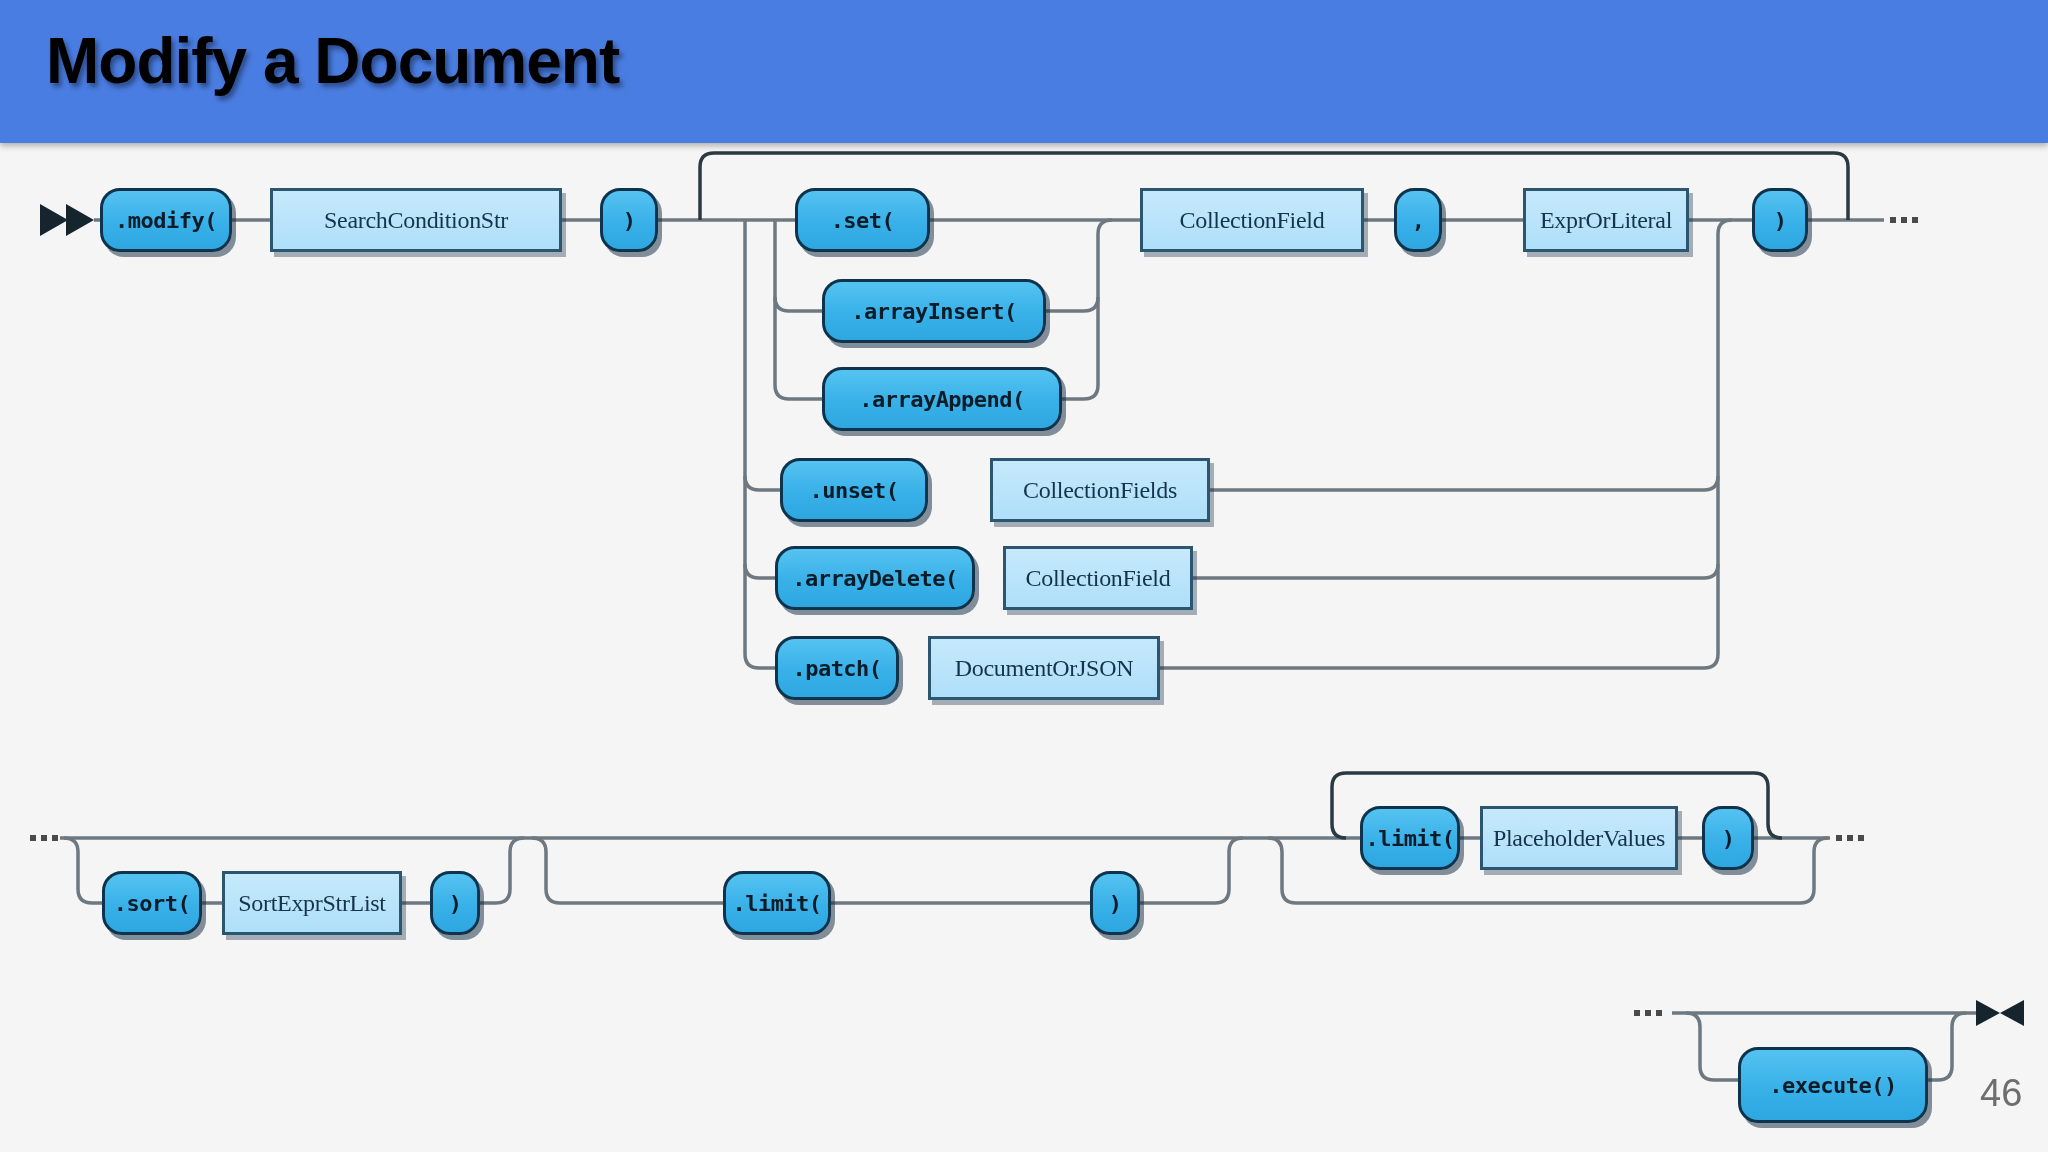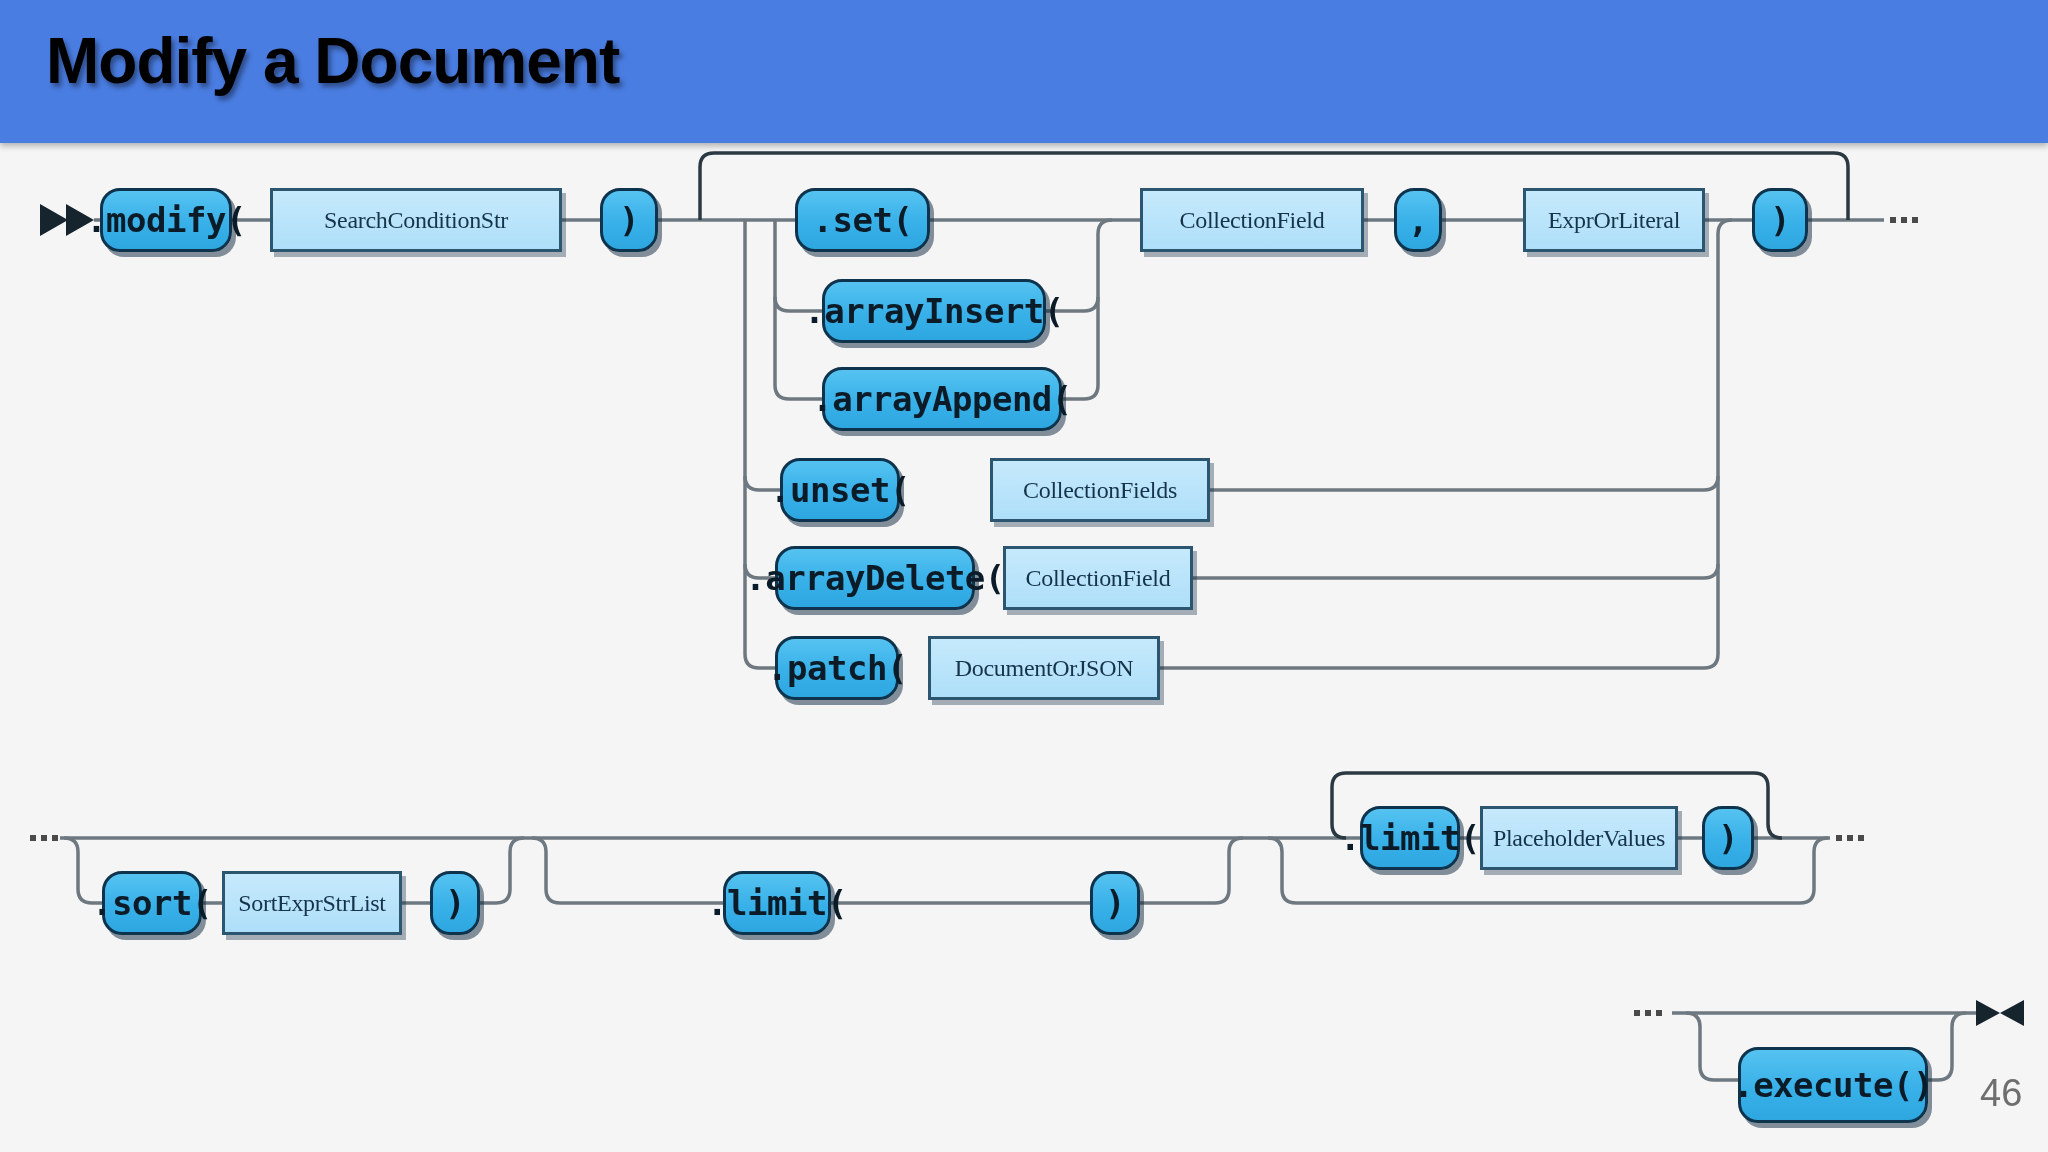--- a/index.html
+++ b/index.html
@@ -25,21 +25,21 @@
     position:absolute;height:64px;z-index:2;
     display:flex;align-items:center;justify-content:center;
     white-space:nowrap;box-sizing:border-box;
   }
   .terminal{
     background:linear-gradient(180deg,#55c3f1 0%,#38b0e8 55%,#2ea6e0 100%);
     border:3px solid #0e344d;border-radius:20px;
     box-shadow:4px 5px 0 rgba(13,40,60,0.50);
     color:#0b1c28;font-weight:700;
     font-family:"DejaVu Sans Mono","Liberation Mono",monospace;
-    font-size:34px;letter-spacing:-0.5px;
+    font-size:22px;letter-spacing:-0.5px;
   }
   .nonterminal{
     background:linear-gradient(180deg,#c6e9fc 0%,#aedff9 100%);
     border:3px solid #2c556f;
     box-shadow:4px 5px 0 rgba(13,40,60,0.35);
     color:#15344a;font-weight:400;
     font-family:Liberation Serif, serif;
     font-size:24px;letter-spacing:-0.3px;
   }
   #svg-lines{position:absolute;left:0;top:0;z-index:1;}
@@ -128,26 +128,26 @@
       <rect class="dot" x="1656" y="1010" width="6" height="6"></rect>
     </g>
   </svg>
 
   <div class="node terminal" style="left:100px;top:188px;width:132px">.modify(</div>
   <div class="node nonterminal" style="left:270px;top:188px;width:292px">SearchConditionStr</div>
   <div class="node terminal" style="left:600px;top:188px;width:58px">)</div>
   <div class="node terminal" style="left:795px;top:188px;width:135px">.set(</div>
   <div class="node nonterminal" style="left:1140px;top:188px;width:224px">CollectionField</div>
   <div class="node terminal" style="left:1394px;top:188px;width:48px">,</div>
-  <div class="node nonterminal" style="left:1523px;top:188px;width:182px">ExprOrLiteral</div>
+  <div class="node nonterminal" style="left:1523px;top:188px;width:166px">ExprOrLiteral</div>
   <div class="node terminal" style="left:1752px;top:188px;width:56px">)</div>
 
   <div class="node terminal" style="left:822px;top:279px;width:224px">.arrayInsert(</div>
   <div class="node terminal" style="left:822px;top:367px;width:240px">.arrayAppend(</div>
-  <div class="node terminal" style="left:780px;top:458px;width:120px">.unset(</div>
+  <div class="node terminal" style="left:780px;top:458px;width:148px">.unset(</div>
   <div class="node nonterminal" style="left:990px;top:458px;width:220px">CollectionFields</div>
   <div class="node terminal" style="left:775px;top:546px;width:200px">.arrayDelete(</div>
   <div class="node nonterminal" style="left:1003px;top:546px;width:190px">CollectionField</div>
   <div class="node terminal" style="left:775px;top:636px;width:124px">.patch(</div>
   <div class="node nonterminal" style="left:928px;top:636px;width:232px">DocumentOrJSON</div>
 
   <div class="node terminal" style="left:102px;top:871px;width:100px">.sort(</div>
   <div class="node nonterminal" style="left:222px;top:871px;width:180px">SortExprStrList</div>
   <div class="node terminal" style="left:430px;top:871px;width:50px">)</div>
   <div class="node terminal" style="left:723px;top:871px;width:108px">.limit(</div>

